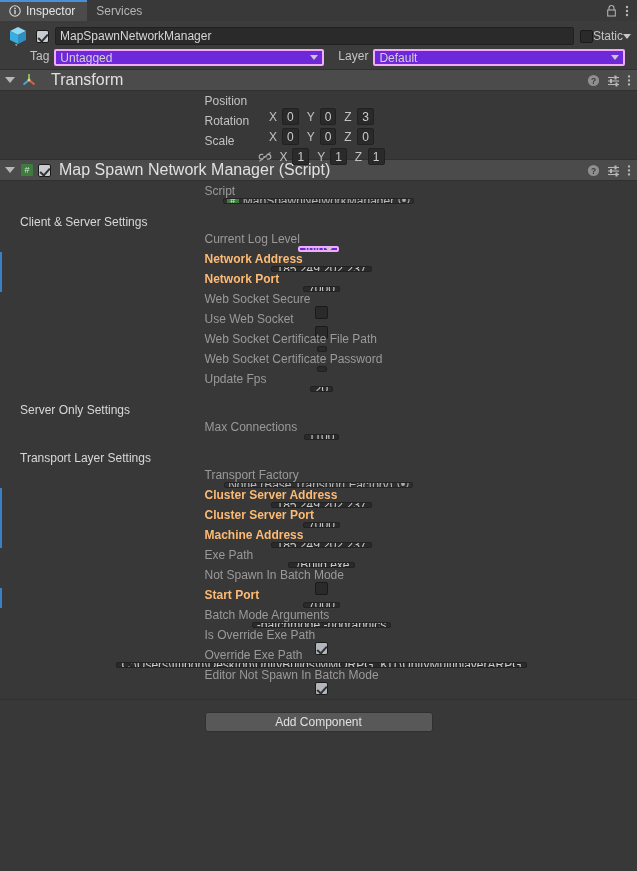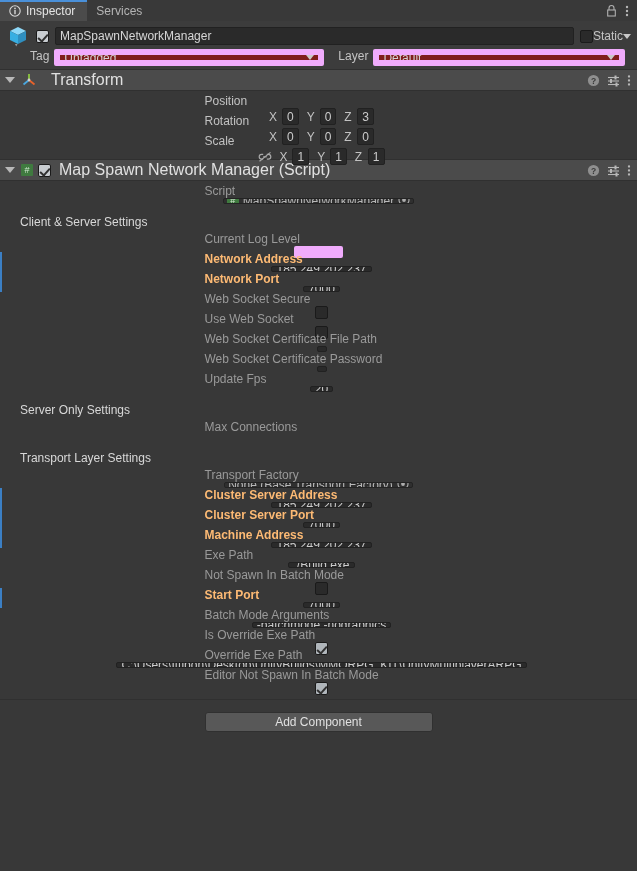--- a/index.html
+++ b/index.html
@@ -56,21 +56,21 @@
     flex: 1 1 auto; height: 18px; background: #2a2a2a;
     border: 1px solid #212121; border-radius: 2px;
     color: #d6d6d6; font-size: 12px; line-height: 16px; padding: 0 4px;
     display: flex; align-items: center; overflow: hidden; white-space: nowrap;
   }
   .static-wrap { display: flex; align-items: center; gap: 0; flex: 0 0 auto; }
   .static-lbl { color: #c4c4c4; font-size: 12px; }
   .go-row2 { display: flex; align-items: flex-start; height: 22px; gap: 0; padding-top: 2px; }
   .lbl-sm { color: #c4c4c4; font-size: 12px; padding: 0 5px 0 14px; white-space: nowrap; }
   .popup {
-    height: 17px; background: #7f1d1d; border: 6px solid #f0abfc; border-radius: 2px;
+    height: 17px; background: #6d28d9; border: 2px solid #f0abfc; border-radius: 2px;
     display: flex; align-items: center; padding: 0 4px; color: #d2d2d2;
     font-size: 12px; position: relative; overflow: hidden; white-space: nowrap;
   }
   .popup .caret { margin-left: auto; }
   .caret {
     width: 0; height: 0; border-left: 4px solid transparent; border-right: 4px solid transparent;
     border-top: 5px solid #c8c8c8; flex: 0 0 auto;
   }
 
   
@@ -400,20 +400,21 @@
     <div class="prow">
       <span class="plabel dim">Update Fps</span>
       <span class="field">20</span>
     </div>
 
     <div class="spacer"></div>
     <div class="section-hdr">Server Only Settings</div>
 
     <div class="prow">
       <span class="plabel dim">Max Connections</span>
+      <span class="field">1100</span>
     </div>
 
     <div class="spacer"></div>
     <div class="section-hdr">Transport Layer Settings</div>
 
     <div class="prow">
       <span class="plabel dim">Transport Factory</span>
       <span class="objfield" style="margin-right:6px">
         <span class="objname">None (Base Transport Factory)</span>
         <span class="picker">

